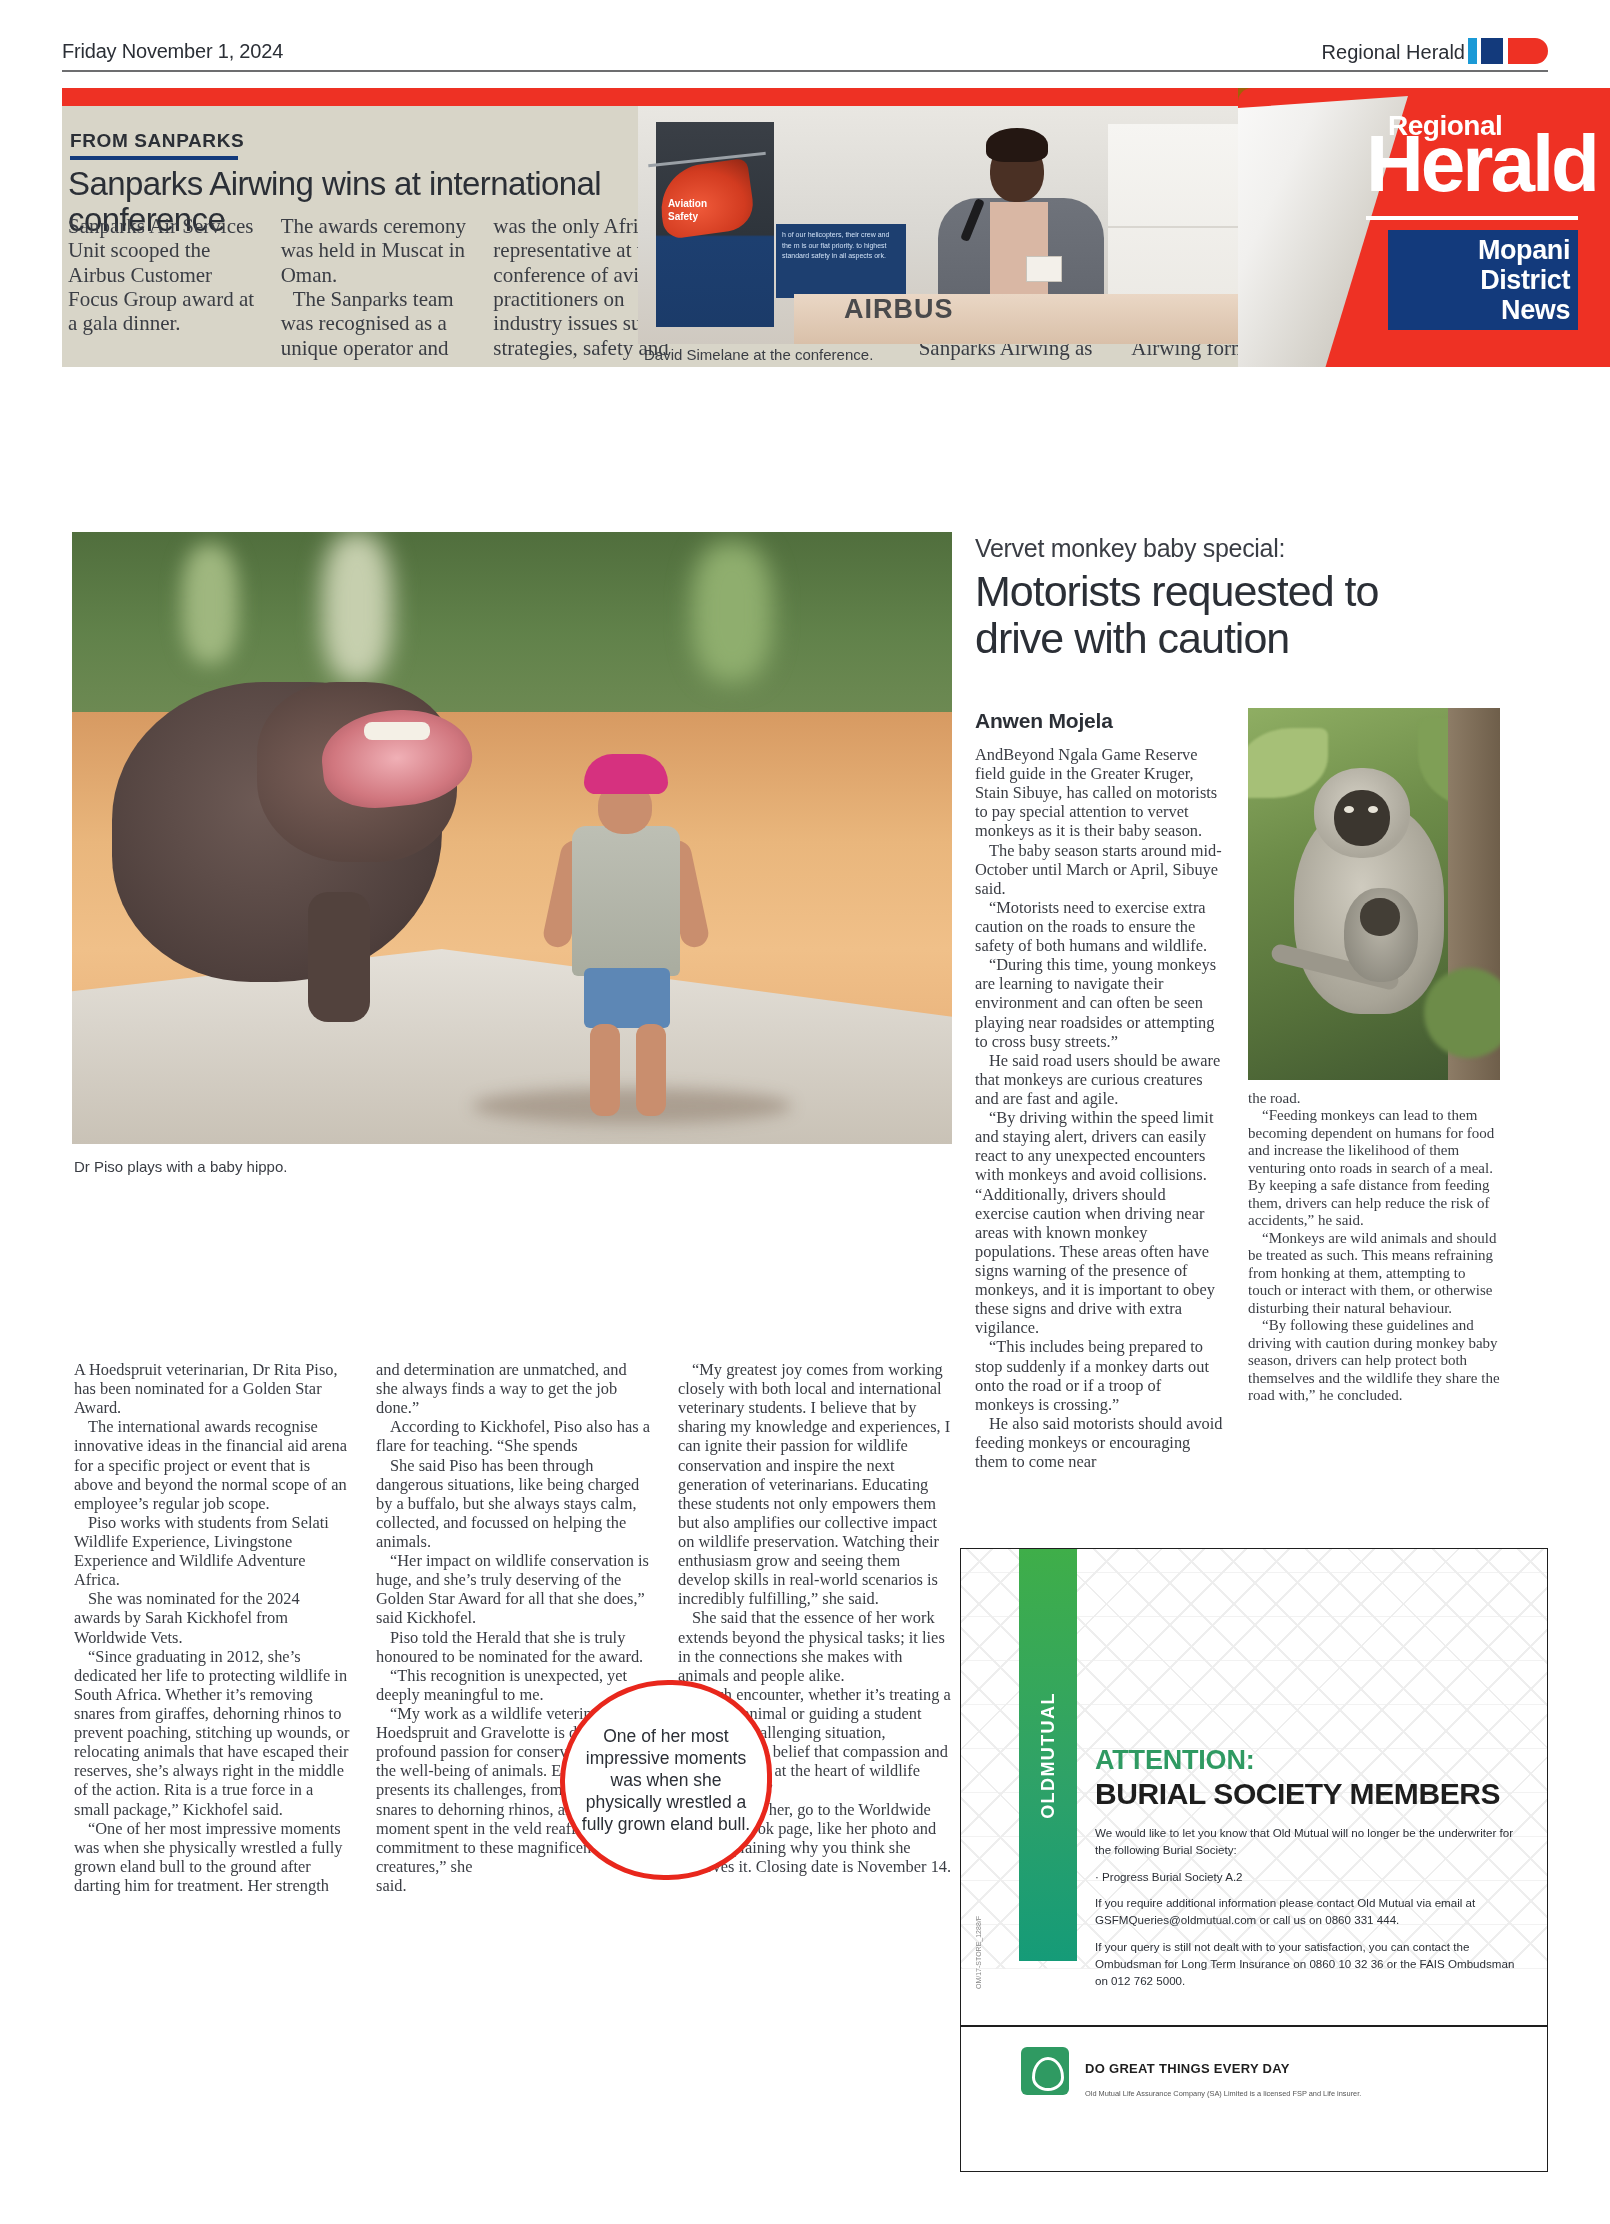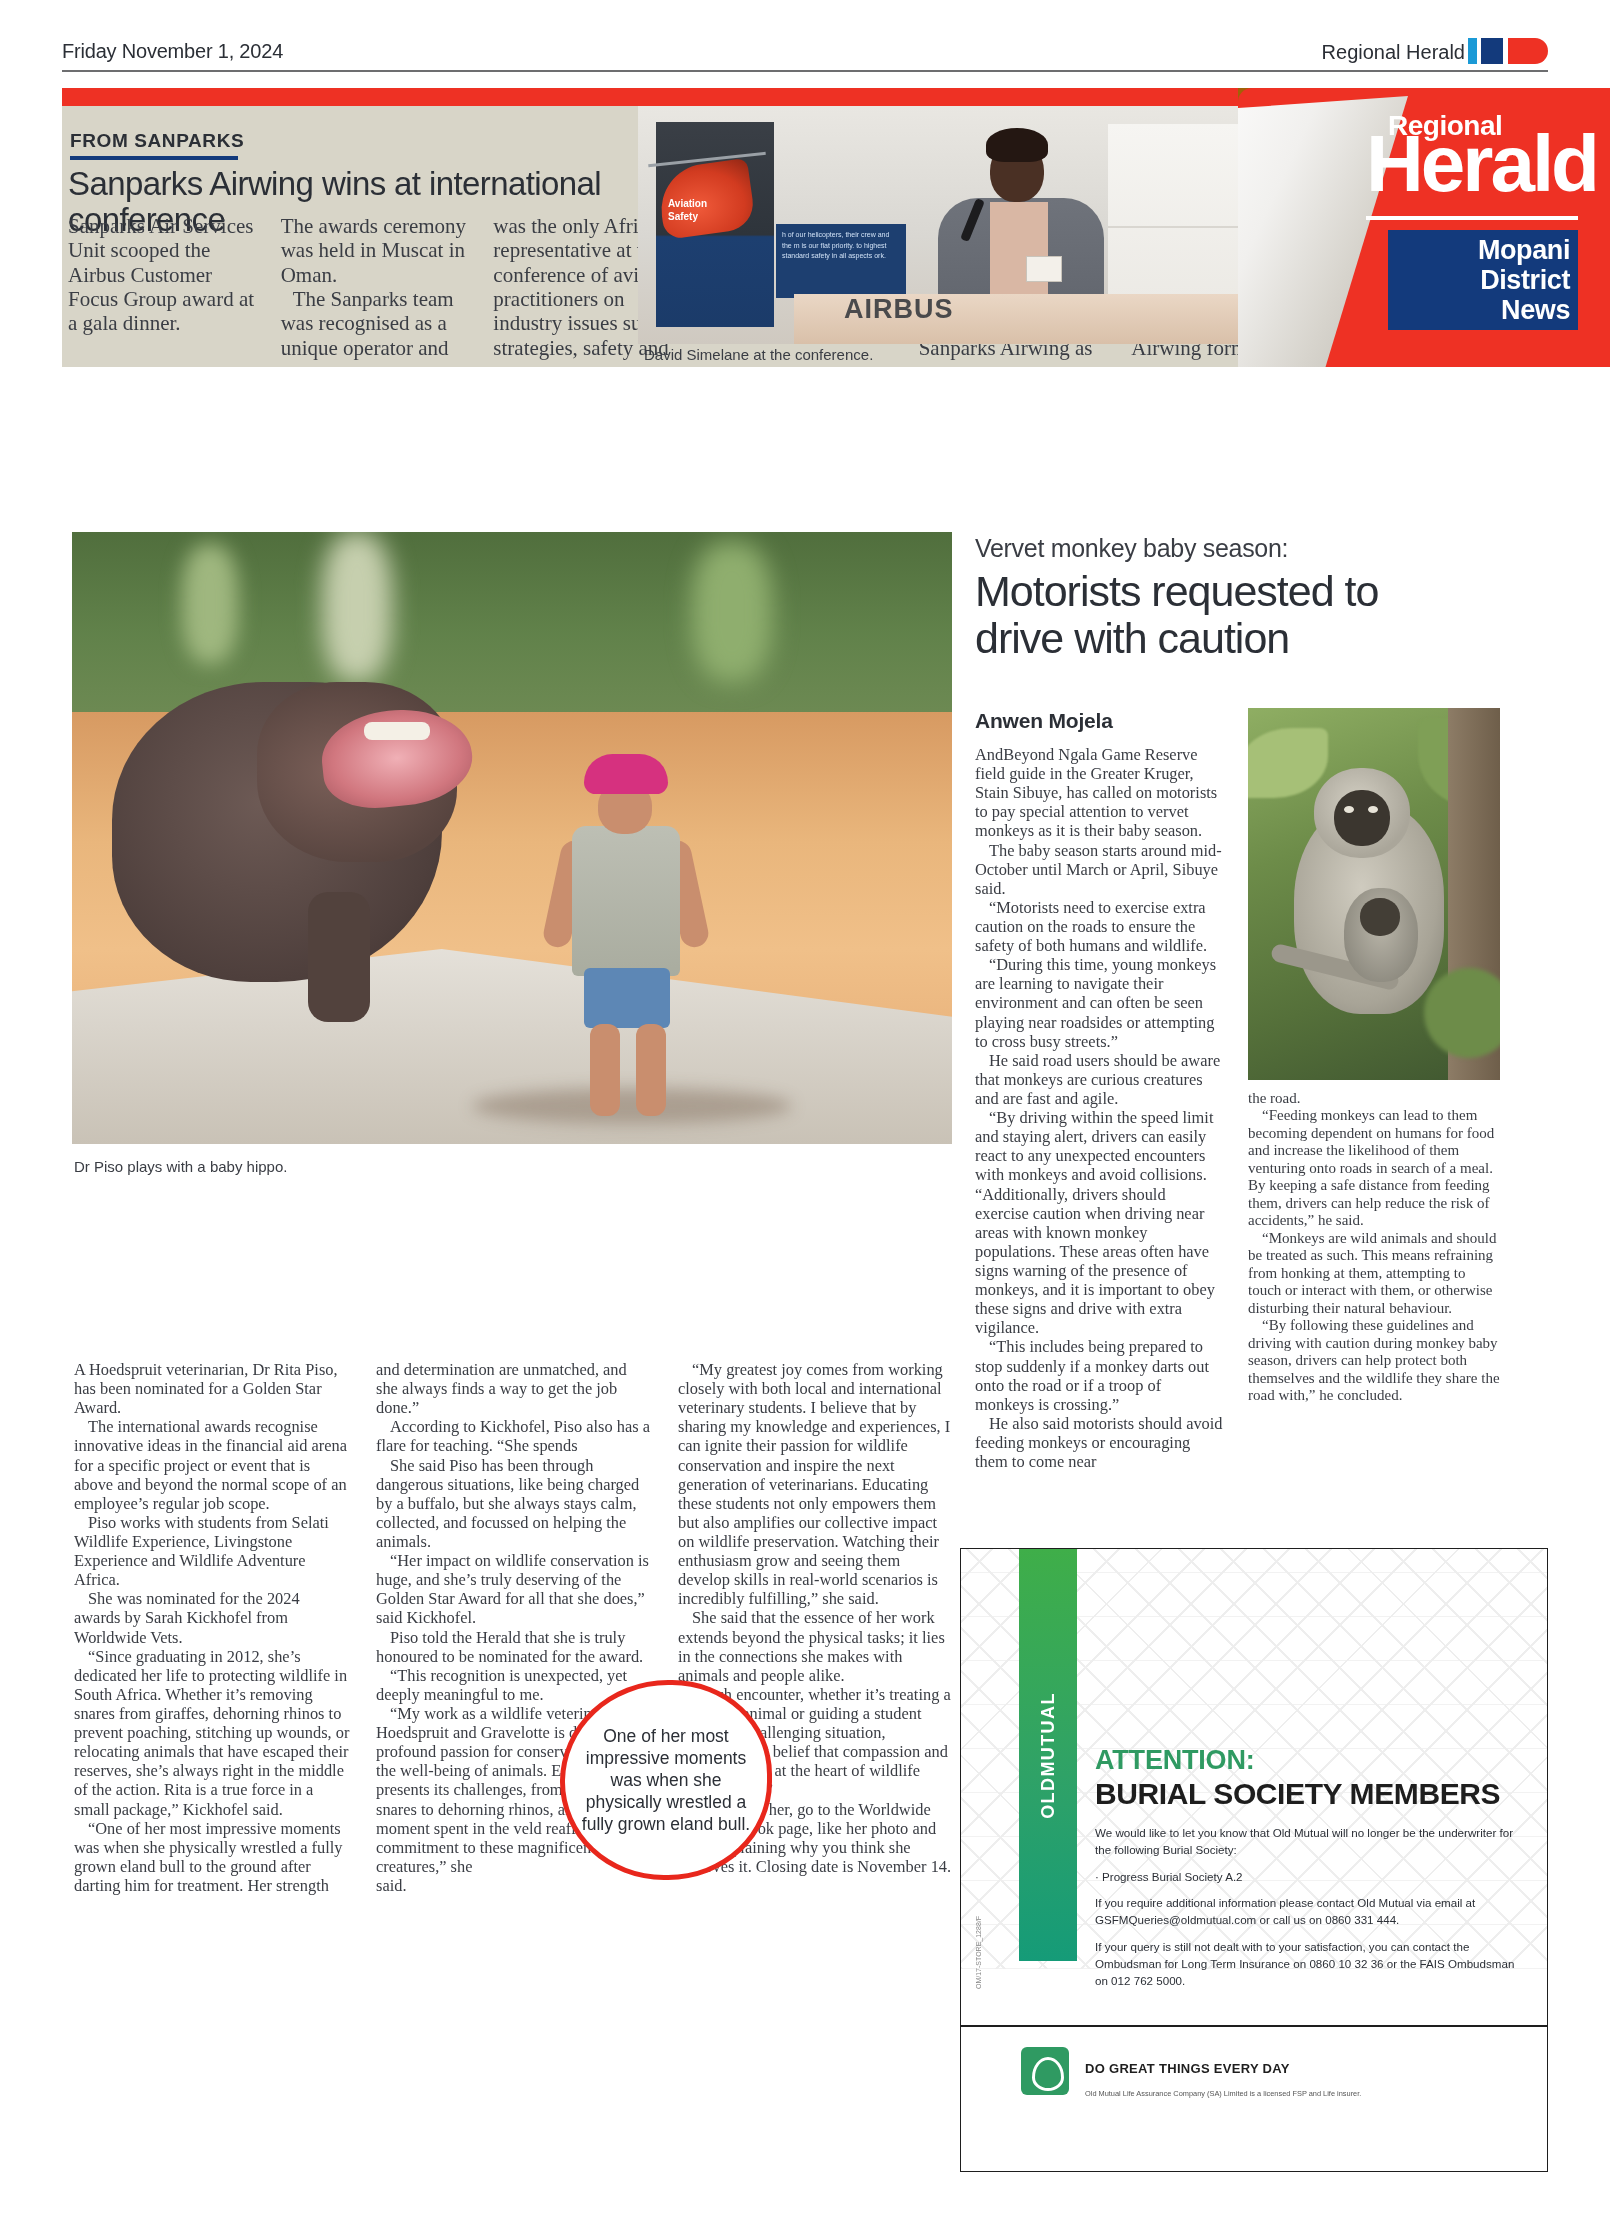--- a/index.html
+++ b/index.html
@@ -370,21 +370,21 @@
     <p class="ind">“My work as a wildlife veterinarian in Hoedspruit and Gravelotte is driven by a profound passion for conservation and the well-being of animals. Each day presents its challenges, from removing snares to dehorning rhinos, and every moment spent in the veld reaffirms my commitment to these magnificent creatures,” she</p>
     <p>said.</p>
     <p class="ind">“My greatest joy comes from working closely with both local and international veterinary students. I believe that by sharing my knowledge and experiences, I can ignite their passion for wildlife conservation and inspire the next generation of veterinarians. Educating these students not only empowers them but also amplifies our collective impact on wildlife preservation. Watching their enthusiasm grow and seeing them develop skills in real-world scenarios is incredibly fulfilling,” she said.</p>
     <p class="ind">She said that the essence of her work extends beyond the physical tasks; it lies in the connections she makes with animals and people alike.</p>
     <p class="ind">“Each encounter, whether it’s treating a wounded animal or guiding a student through a challenging situation, reinforces my belief that compassion and dedication are at the heart of wildlife conservation.”</p>
     <p class="ind">To vote for her, go to the Worldwide Vets Facebook page, like her photo and share explaining why you think she deserves it. Closing date is November 14.</p>
   </div>
 
   <div class="pullquote">One of her most impressive moments was when she physically wrestled a fully grown eland bull.</div>
 
-  <div class="vervet-kicker">Vervet monkey baby season:</div>
+  <div class="vervet-kicker">Vervet monkey baby special:</div>
   <div class="vervet-head">Motorists requested to drive with caution</div>
   <div class="byline">Anwen Mojela</div>
 
   <div class="monkey">
     <div class="mk-bg"></div>
     <div class="mk-leaf1"></div>
     <div class="mk-leaf2"></div>
     <div class="mk-trunk"></div>
     <div class="mk-leaf3"></div>
     <div class="mk-body"></div>

